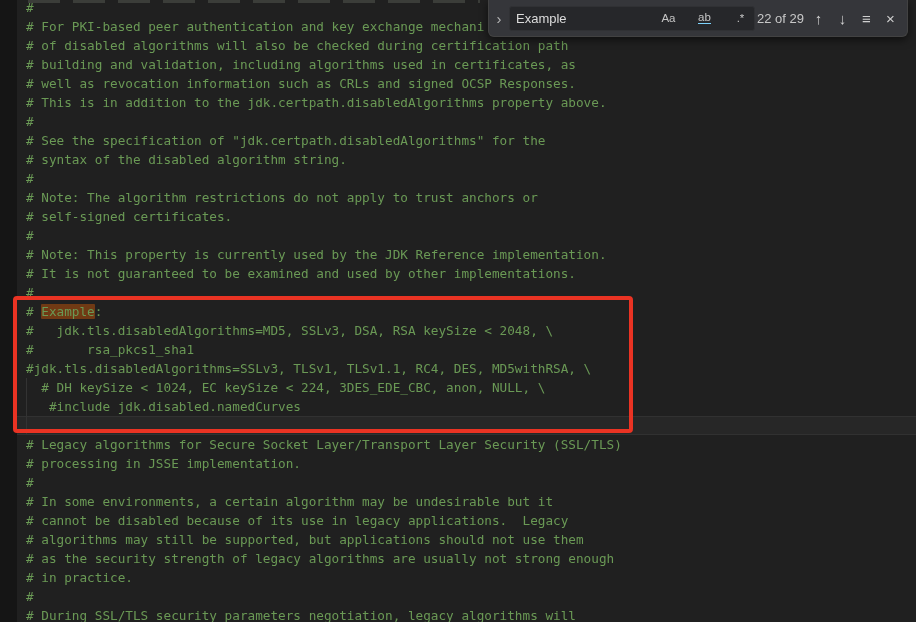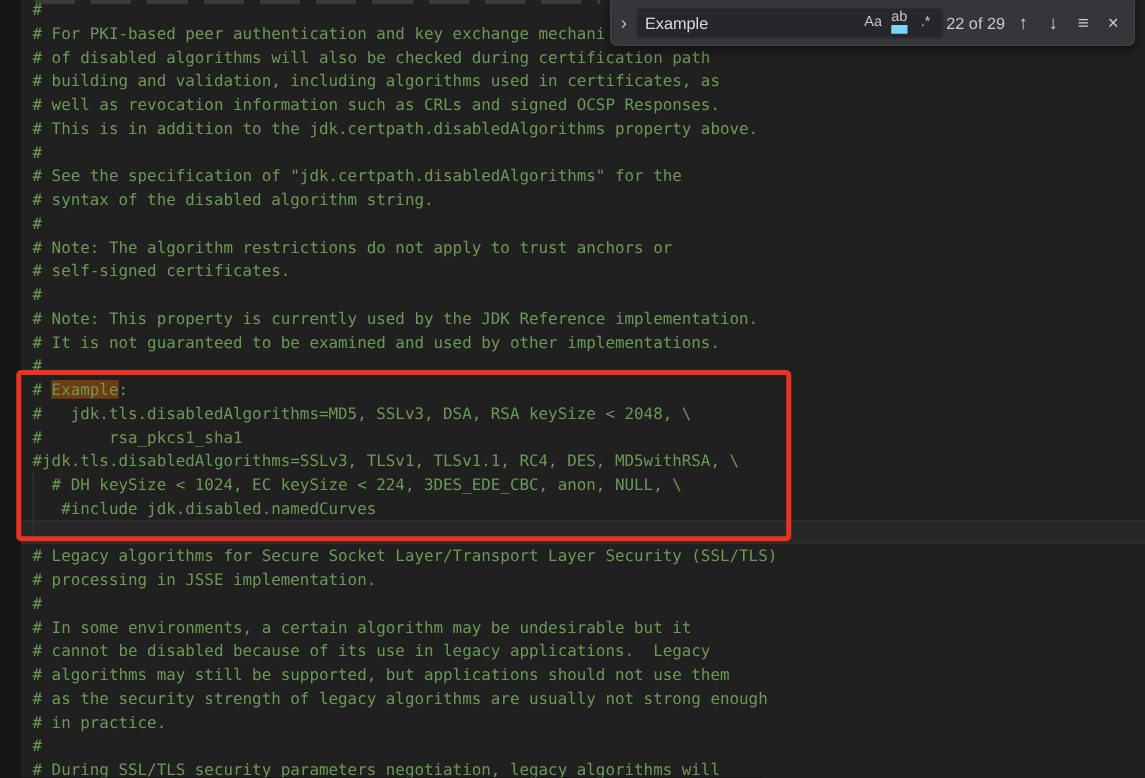--- a/index.html
+++ b/index.html
@@ -36,22 +36,22 @@
     display:flex;align-items:center;z-index:10;box-sizing:border-box;
     color:#cccccc;font-size:13px;}
   .chevron{width:20px;text-align:center;color:#b8b8b8;font-size:15px;cursor:pointer;
     line-height:37px;}
   .find-input-box{display:flex;align-items:center;width:246px;height:25px;
     background:#26272a;border:1px solid #303134;border-radius:3px;box-sizing:border-box;
     padding:0 3px 0 6px;}
   .find-input{flex:1;min-width:0;background:transparent;border:none;outline:none;
     color:#dcdcdc;font-size:13px;font-family:"Liberation Sans",sans-serif;padding:0;}
   .toggle{width:21px;height:20px;display:flex;align-items:center;justify-content:center;
-    border-radius:3px;color:#c5c5c5;font-size:11.5px;cursor:pointer;flex:0 0 auto;}
-  .toggle .ww{border-bottom:7px solid #7dd3fc;line-height:11px;}
+    border-radius:3px;color:#c5c5c5;font-size:11.5px;cursor:pointer;flex:0 0 auto;margin-left:15px;}
+  .toggle .ww{border-bottom:1px solid #7dd3fc;line-height:11px;}
   .result-count{margin-left:2px;color:#c8c8c8;white-space:nowrap;}
   .fw-spacer{flex:1;}
   .icon-btn{width:23px;height:23px;display:flex;align-items:center;justify-content:center;
     color:#cfcfcf;font-size:15px;border-radius:4px;cursor:pointer;margin-right:1px;}
   .icon-btn:last-child{margin-right:5px;}
 </style>
 </head>
 <body>
 
 <div class="screen">

